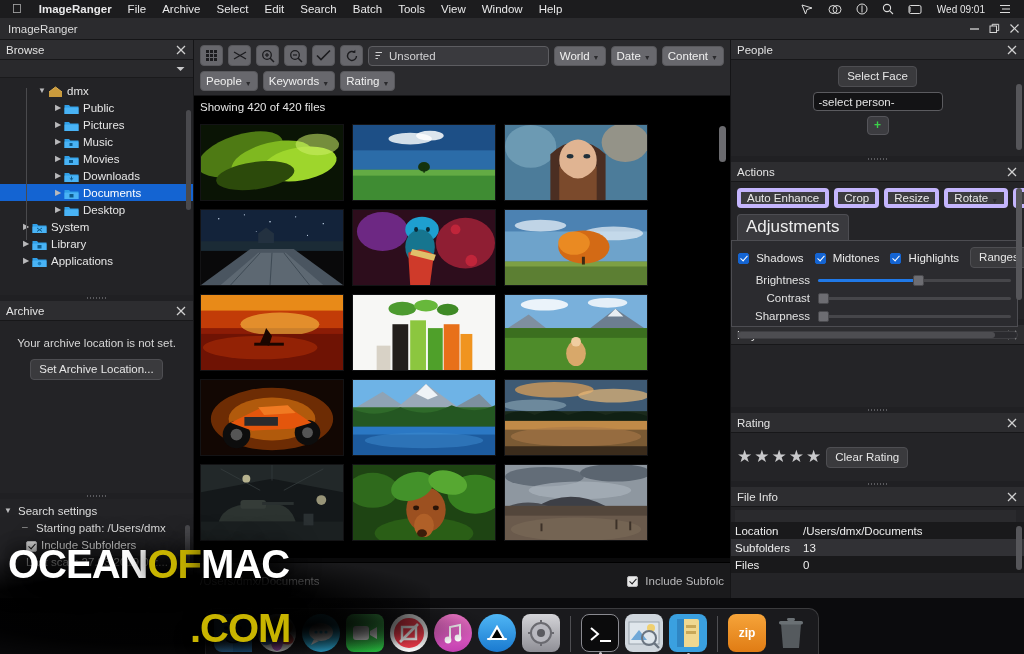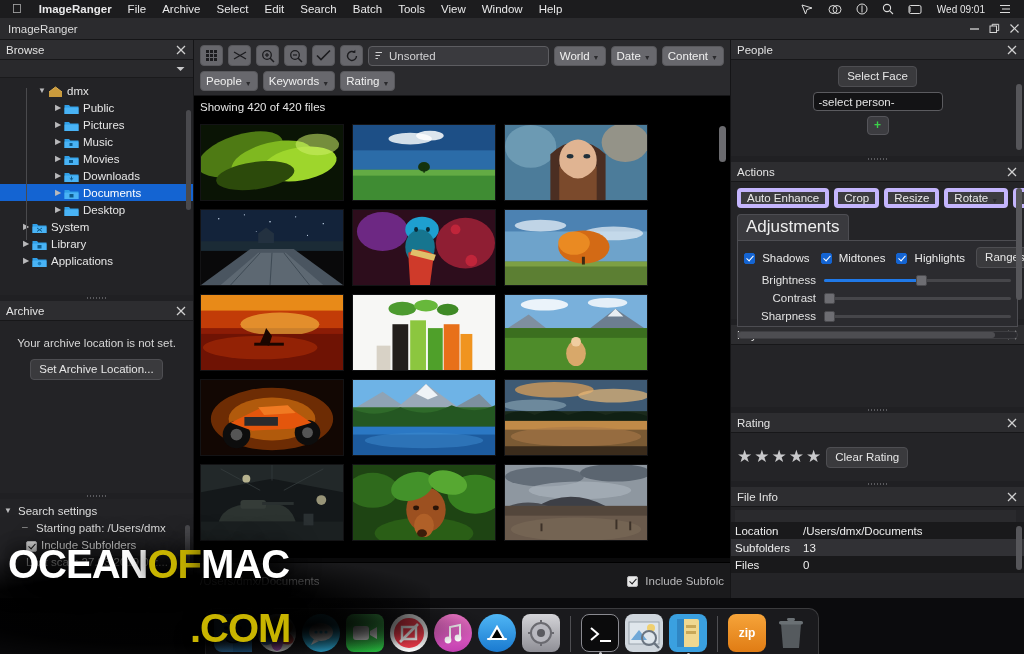--- a/index.html
+++ b/index.html
@@ -165,21 +165,21 @@
     display: flex; align-items: center; padding: 0 6px; gap: 3px;
     font-size: 11.5px; color: #e8e8e8; white-space: nowrap;
   }
   .tabstrip { margin: 6px 0 0 6px; display: flex; }
   .tab {
     background: #3a3a3e; border: 1px solid #4d4d52; border-bottom: none;
     border-radius: 4px 4px 0 0; font-size: 17px; color: #ededed;
     padding: 2px 8px 3px 8px;
   }
   .tabpanel {
-    margin-left: 6px; margin-right: 6px; background: #2b2b2f;
+    margin-right: 6px; background: #2b2b2f;
     border: 1px solid #4d4d52; padding: 6px 6px 4px 6px;
   }
   .cbrow { display: flex; align-items: center; gap: 5px; font-size: 11.5px; color: #eaeaea; white-space: nowrap; }
   .cbrow .lbl { margin-right: 6px; }
   .sliderrow { display: flex; align-items: center; margin-top: 6px; font-size: 11.5px; color: #e2e2e2; }
   .sliderrow .name { width: 72px; text-align: right; margin-right: 8px; white-space: nowrap; }
   .track { flex: 1; height: 3px; background: #46464a; position: relative; border-radius: 2px; }
   .track .fill { position: absolute; left: 0; top: 0; height: 3px; background: #2079e8; border-radius: 2px; }
   .knob {
     position: absolute; top: -4px; width: 11px; height: 11px;

